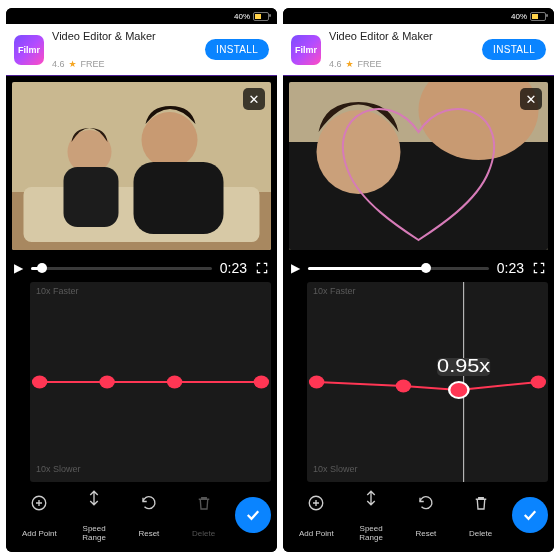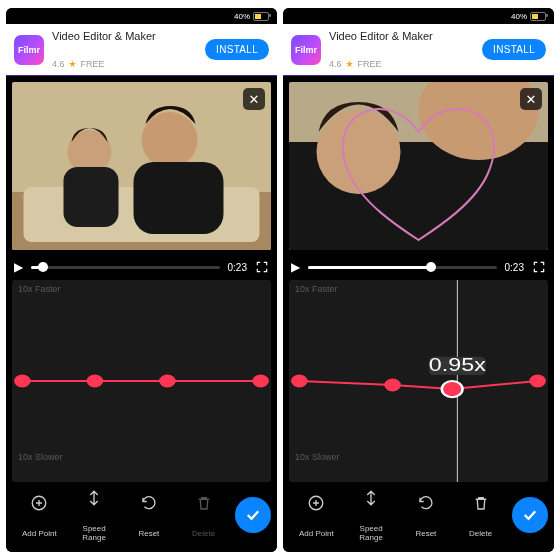--- a/index.html
+++ b/index.html
@@ -21,27 +21,27 @@
   .video-wrap{padding:6px;background:#000}
   .video{position:relative;width:100%;height:168px;background:#333;border-radius:2px;overflow:hidden}
   .photo{position:absolute;inset:0}
   .photo svg{width:100%;height:100%;display:block}
   .close{position:absolute;top:6px;right:6px;width:22px;height:22px;background:rgba(0,0,0,.7);border-radius:5px;display:flex;align-items:center;justify-content:center;color:#fff;font-size:13px}
   .player{display:flex;align-items:center;gap:8px;padding:4px 8px 2px;background:#000}
   .play{color:#fff;font-size:12px}
   .track{flex:1;height:3px;background:#3a3a3a;border-radius:2px;position:relative}
   .knob{position:absolute;top:50%;width:10px;height:10px;background:#fff;border-radius:50%;transform:translate(-50%,-50%)}
   .progress{position:absolute;left:0;top:0;bottom:0;background:#fff;border-radius:2px}
-  .time{color:#fff;font-size:10px}
+  .time{color:#fff;font-size:14px}
   .full{color:#fff;font-size:13px}
   .full svg{width:14px;height:14px;display:block}
-  .curve-area{flex:1;background:#1a1a1a;position:relative;margin:4px 6px 0 6px;border-radius:3px}
+  .curve-area{flex:1;background:#1a1a1a;position:relative;margin:4px 6px 0 24px;border-radius:3px}
   .curve-label{position:absolute;left:6px;font-size:9px;color:#5a5a5a}
   .lab-top{top:4px}
-  .lab-bot{bottom:20px}
+  .lab-bot{bottom:8px}
   .curve-svg{position:absolute;inset:0;width:100%;height:100%}
   .dot{fill:#ff3654}
   .curve-line{stroke:#ff3654;stroke-width:2;fill:none}
   .playhead{stroke:#d0d0d0;stroke-width:1}
   .speed-badge{fill:#333}
   .speed-txt{fill:#fff;font-size:9px}
   .toolbar{display:flex;align-items:center;padding:6px 6px 10px;gap:0;background:#000}
   .tool{flex:1;display:flex;flex-direction:column;align-items:center;gap:16px;color:#ccc}
   .tool.disabled{color:#555}
   .tool-icon{width:20px;height:20px;display:flex;align-items:center;justify-content:center}

